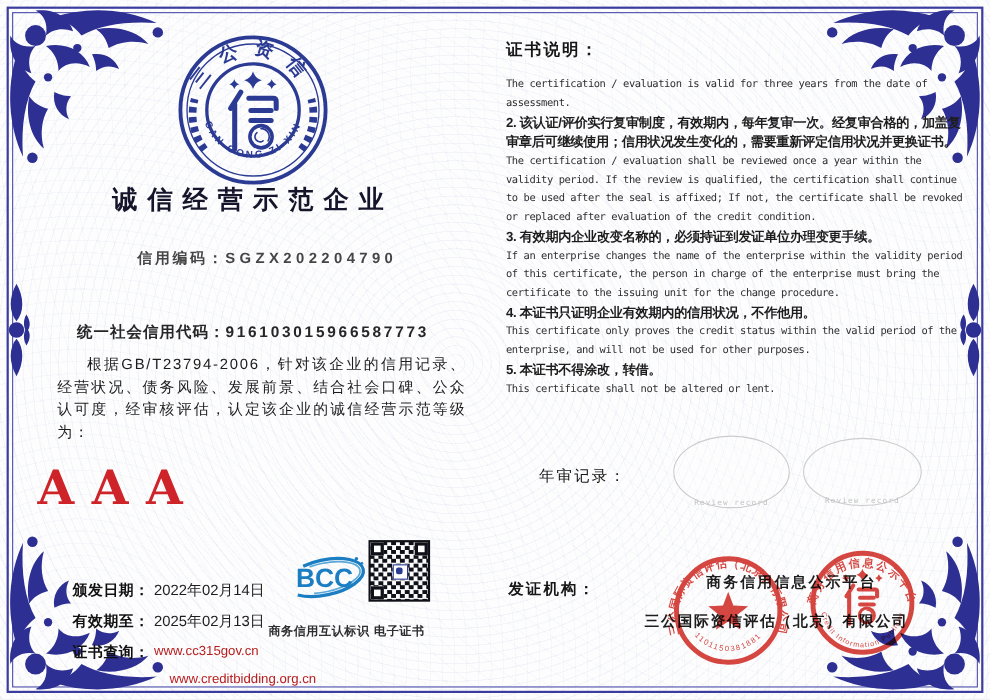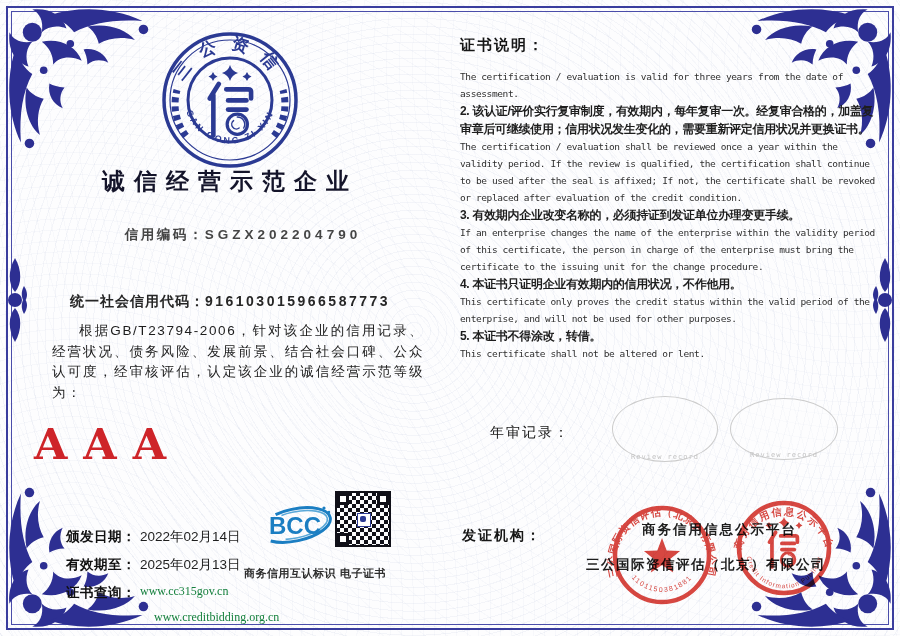--- a/index.html
+++ b/index.html
@@ -39,21 +39,21 @@
          letter-spacing:1px;color:#262626;}
   .statement{left:52px;top:321px;width:372px;font-size:13.5px;line-height:20.5px;
          letter-spacing:1.6px;text-indent:27px;color:#1c1c1c;font-weight:500;text-align:justify;}
   .rating{left:18px;top:402px;width:424px;text-align:left;
          font-family:"DejaVu Serif","Liberation Serif",serif;
          font-size:43px;font-weight:700;color:#ce2429;letter-spacing:16px;padding-left:16px;box-sizing:border-box;margin-top:17px;}
   .info{left:66px;top:512px;width:330px;font-size:13.5px;margin-top:16px;}
   .info-row{display:flex;margin-bottom:10px;}
   .info-label{font-weight:700;color:#101010;letter-spacing:.5px;white-space:nowrap;}
   .info-value{margin-left:4px;color:#1e1e1e;}
-  .info-url{font-family:Liberation Serif, serif;font-size:12px;color:#15803d;}
+  .info-url{font-family:Liberation Sans, sans-serif;font-size:12px;color:#b91c1c;}
   .url2{margin-left:84px;margin-top:-2px;}
   #bcc-logo{left:256px;top:500px;}
   .bcc-label{left:234px;top:566px;width:112px;text-align:center;font-size:11px;
         letter-spacing:.5px;color:#2e2e2e;font-weight:600;}
   .qr{left:336px;top:492px;width:54px;height:54px;background:
         conic-gradient(#101018 25%,transparent 0 50%,#101018 0 75%,transparent 0);
         background-size:8px 8px;outline:2px solid #101018;outline-offset:-1px;}
   .qr i{position:absolute;width:12px;height:12px;border:3px solid #101018;background:#fff;box-sizing:border-box;}
   .qr i.f1{left:1px;top:1px;} .qr i.f2{right:1px;top:1px;} .qr i.f3{left:1px;bottom:1px;}
   .qr b{position:absolute;left:21px;top:21px;width:12px;height:12px;background:#fff;

